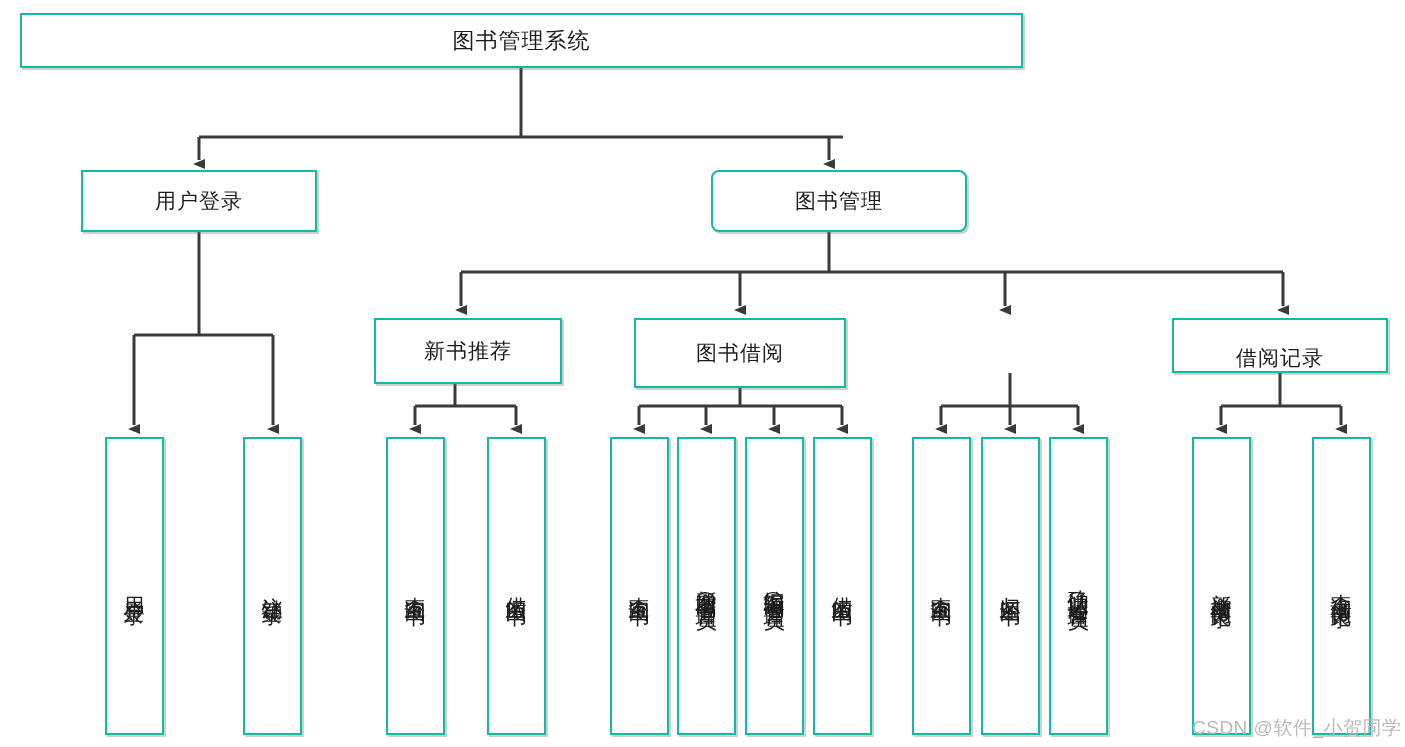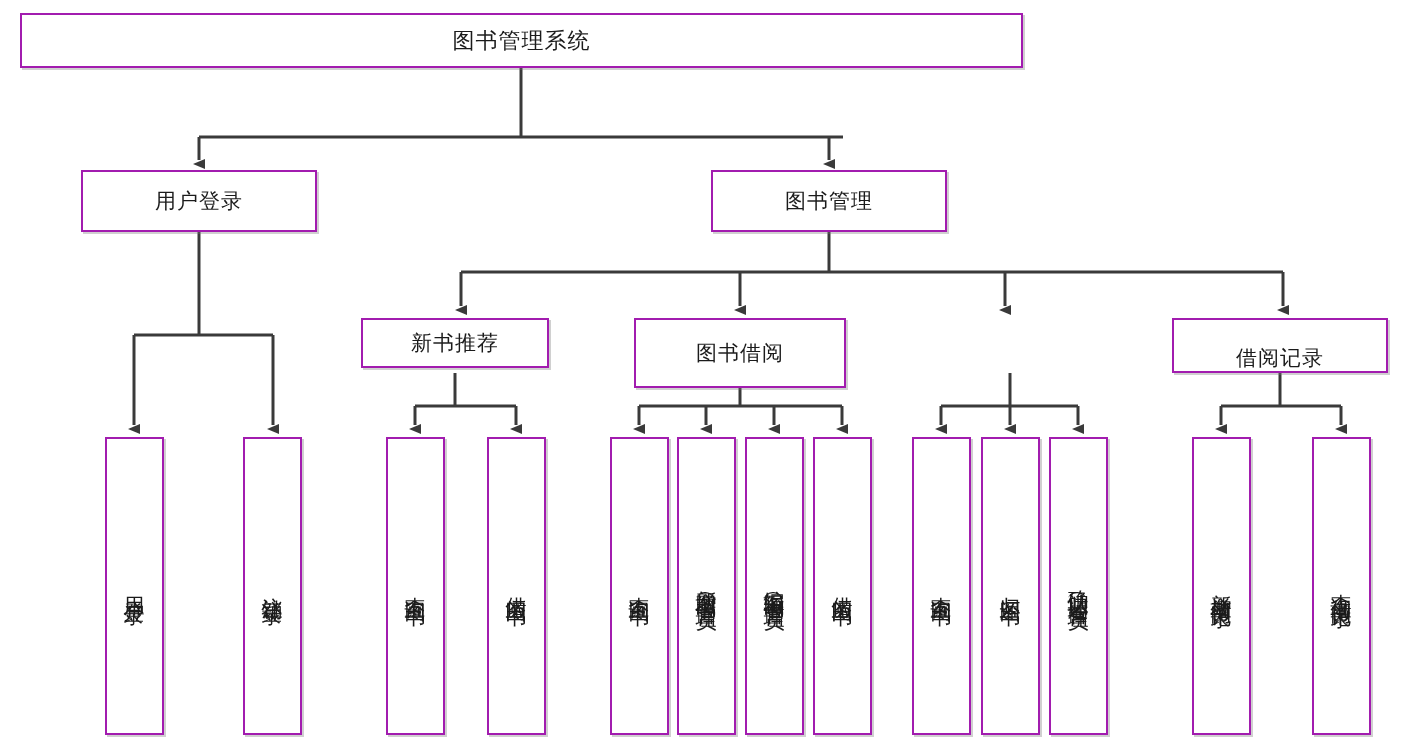--- a/index.html
+++ b/index.html
@@ -10,21 +10,21 @@
     font-family:"Liberation Sans","DejaVu Sans",sans-serif;
     overflow:hidden;
     position:relative;
   }
   #diagram-root{position:absolute;left:0;top:0;width:1405px;height:747px;}
   svg.connectors{position:absolute;left:0;top:0;width:1405px;height:747px;}
   .node{
     position:absolute;
     box-sizing:border-box;
     background:#ffffff;
-    border:2px solid #a21caf;
+    border:2px solid #14b8a6;
     display:flex;
     align-items:center;
     justify-content:center;
     color:#1b1b1b;
     box-shadow:2px 2px 0 rgba(120,120,120,0.35);
   }
   .node .label{
     display:block;
     line-height:1.18;
     text-align:center;
@@ -108,25 +108,25 @@
     </g>
   </svg>
 
   <div class="node horiz root" style="left:20px;top:13px;width:1003px;height:55px;">
     <span class="label">图书管理系统</span>
   </div>
 
   <div class="node horiz" style="left:81px;top:170px;width:236px;height:62px;">
     <span class="label">用户登录</span>
   </div>
-  <div class="node horiz" style="left:711px;top:170px;width:236px;height:62px;">
+  <div class="node horiz" style="left:711px;top:170px;width:256px;height:62px;border-radius:8px;">
     <span class="label">图书管理</span>
   </div>
 
-  <div class="node horiz" style="left:361px;top:318px;width:188px;height:50px;">
+  <div class="node horiz" style="left:374px;top:318px;width:188px;height:66px;">
     <span class="label">新书推荐</span>
   </div>
   <div class="node horiz" style="left:634px;top:318px;width:212px;height:70px;">
     <span class="label">图书借阅</span>
   </div>
   <div class="node horiz" style="left:1172px;top:318px;width:216px;height:55px;align-items:flex-end;">
     <span class="label">借阅记录</span>
   </div>
 
   <div class="node vert" style="left:105px;top:437px;width:59px;height:298px;">
@@ -166,14 +166,15 @@
     <span class="label">确认归还（管理员）</span>
   </div>
 
   <div class="node vert" style="left:1192px;top:437px;width:59px;height:298px;">
     <span class="label">新增借阅记录</span>
   </div>
   <div class="node vert" style="left:1312px;top:437px;width:59px;height:298px;">
     <span class="label">查询借阅记录</span>
   </div>
 
+  <div class="watermark" style="left:1192px;top:715px;">CSDN @软件_小贺同学</div>
 
 </div>
 
 </body></html>

